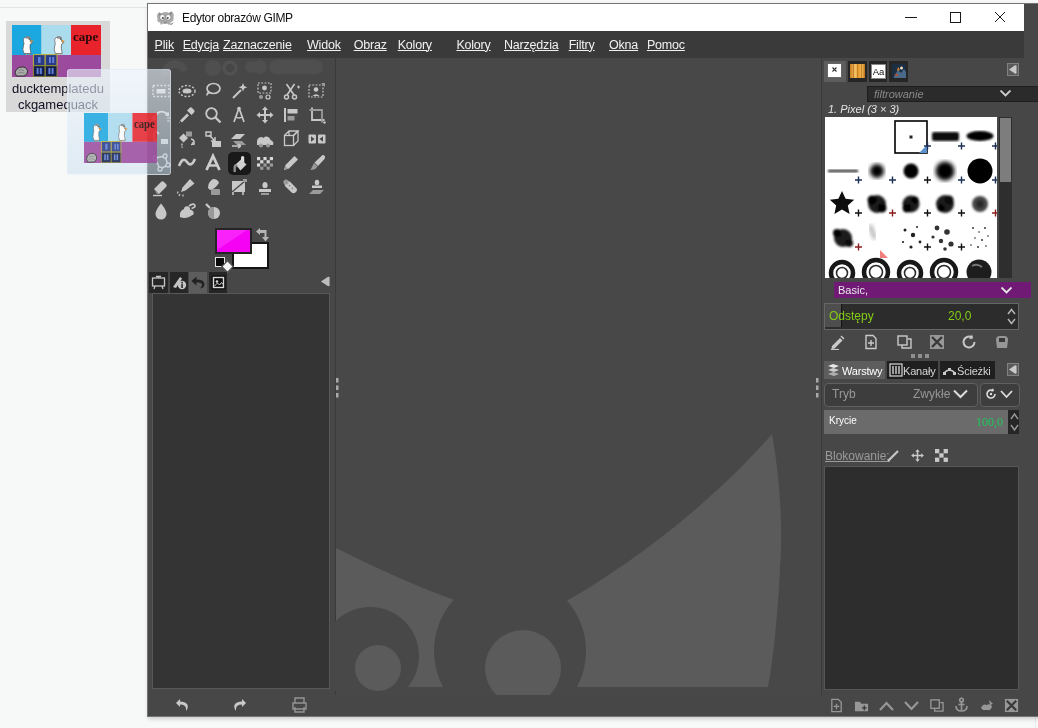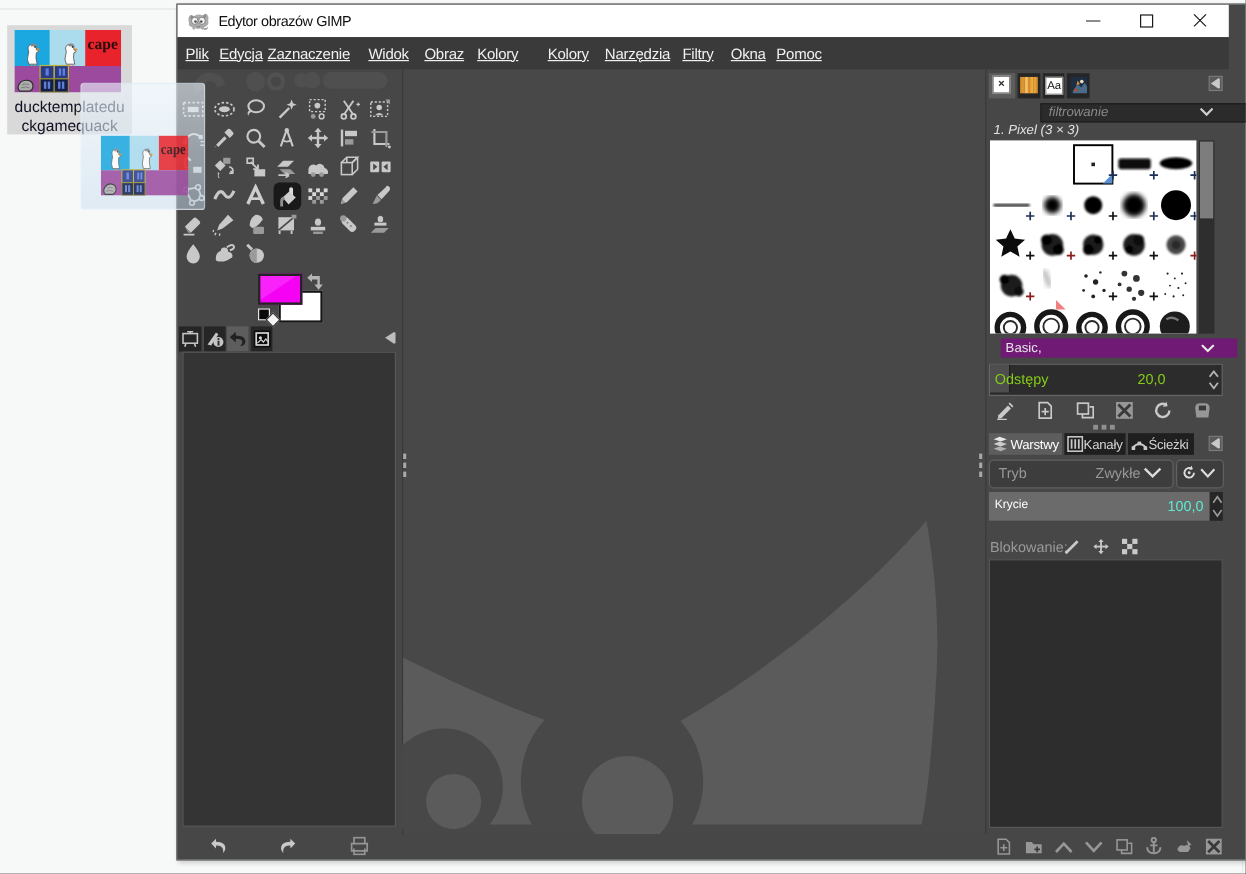--- a/index.html
+++ b/index.html
@@ -637,26 +637,26 @@
       <path d="M9,1 l1,3 -3,0.5 z" fill="#dcdcdc"></path>
       <circle cx="7" cy="7" r="1.2" fill="#dcdcdc"></circle>
     </svg>
   <svg class="abs" style="left:852px;top:386px" width="13" height="9">
       <path d="M1,1 L6.5,7 L12,1" stroke="#dcdcdc" stroke-width="1.8" fill="none"></path>
     </svg>
 
   <div class="abs" style="left:676px;top:406px;width:195px;height:24px;background:#262626;"></div>
   <div class="abs" style="left:676px;top:406px;width:184px;height:24px;background:#6b6b6b;"></div>
   <div class="abs" style="left:681px;top:411px;font-size:10px;color:#fff;">Krycie</div>
-  <div class="abs" style="left:800px;top:411px;width:55px;text-align:right;font-size:12px;color:#5eead4;">100,0</div>
+  <div class="abs" style="left:800px;top:411px;width:55px;text-align:right;font-size:12px;color:#22c55e;font-family:Liberation Serif, serif;">100,0</div>
   <svg class="abs" style="left:862px;top:407px" width="9" height="22">
       <path d="M1,8 L4.5,3 L8,8 M1,14 L4.5,19 L8,14" stroke="#999" stroke-width="1.4" fill="none"></path>
     </svg>
 
-  <div class="abs" style="left:677px;top:445px;font-size:12px;color:#9a9a9a;">Blokowanie:</div>
+  <div class="abs" style="left:677px;top:445px;font-size:12px;color:#9a9a9a;text-decoration:underline;">Blokowanie:</div>
   <svg class="abs" style="left:738px;top:444px" width="15" height="15">
       <path d="M2,13 L12,3" stroke="#c9c9c9" stroke-width="2.2"></path>
     </svg>
   <svg class="abs" style="left:762px;top:444px" width="15" height="15" viewBox="0 0 20 20" fill="#c9c9c9">
       <path d="M10,1.5 l3,3.5 h-6 z"></path>
       <path d="M10,18.5 l3,-3.5 h-6 z"></path>
       <path d="M1.5,10 l3.5,-3 v6 z"></path>
       <path d="M18.5,10 l-3.5,-3 v6 z"></path>
       <rect x="9" y="4" width="2" height="12"></rect>
       <rect x="4" y="9" width="12" height="2"></rect>

